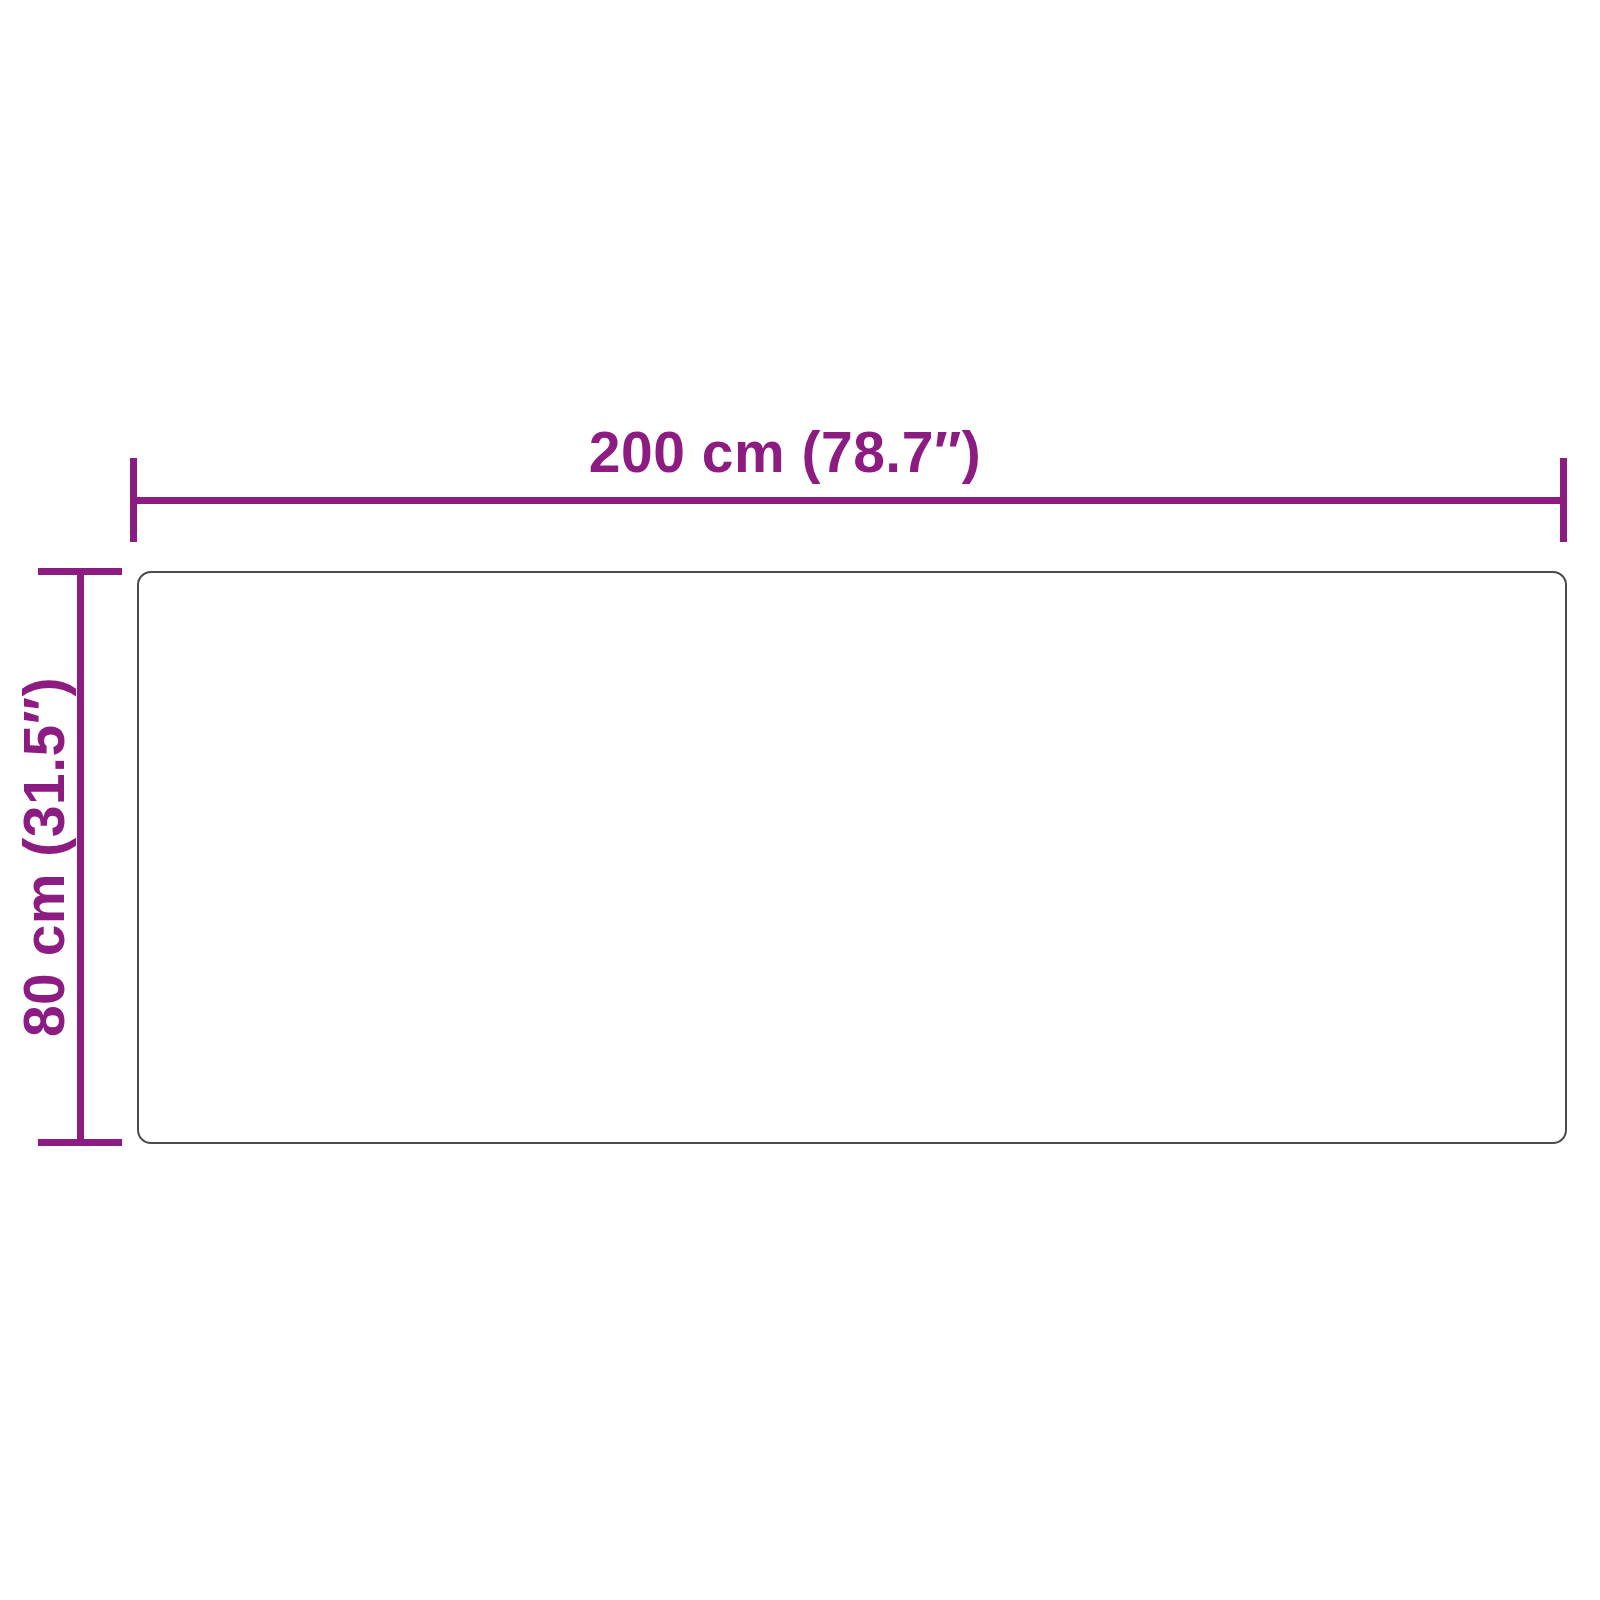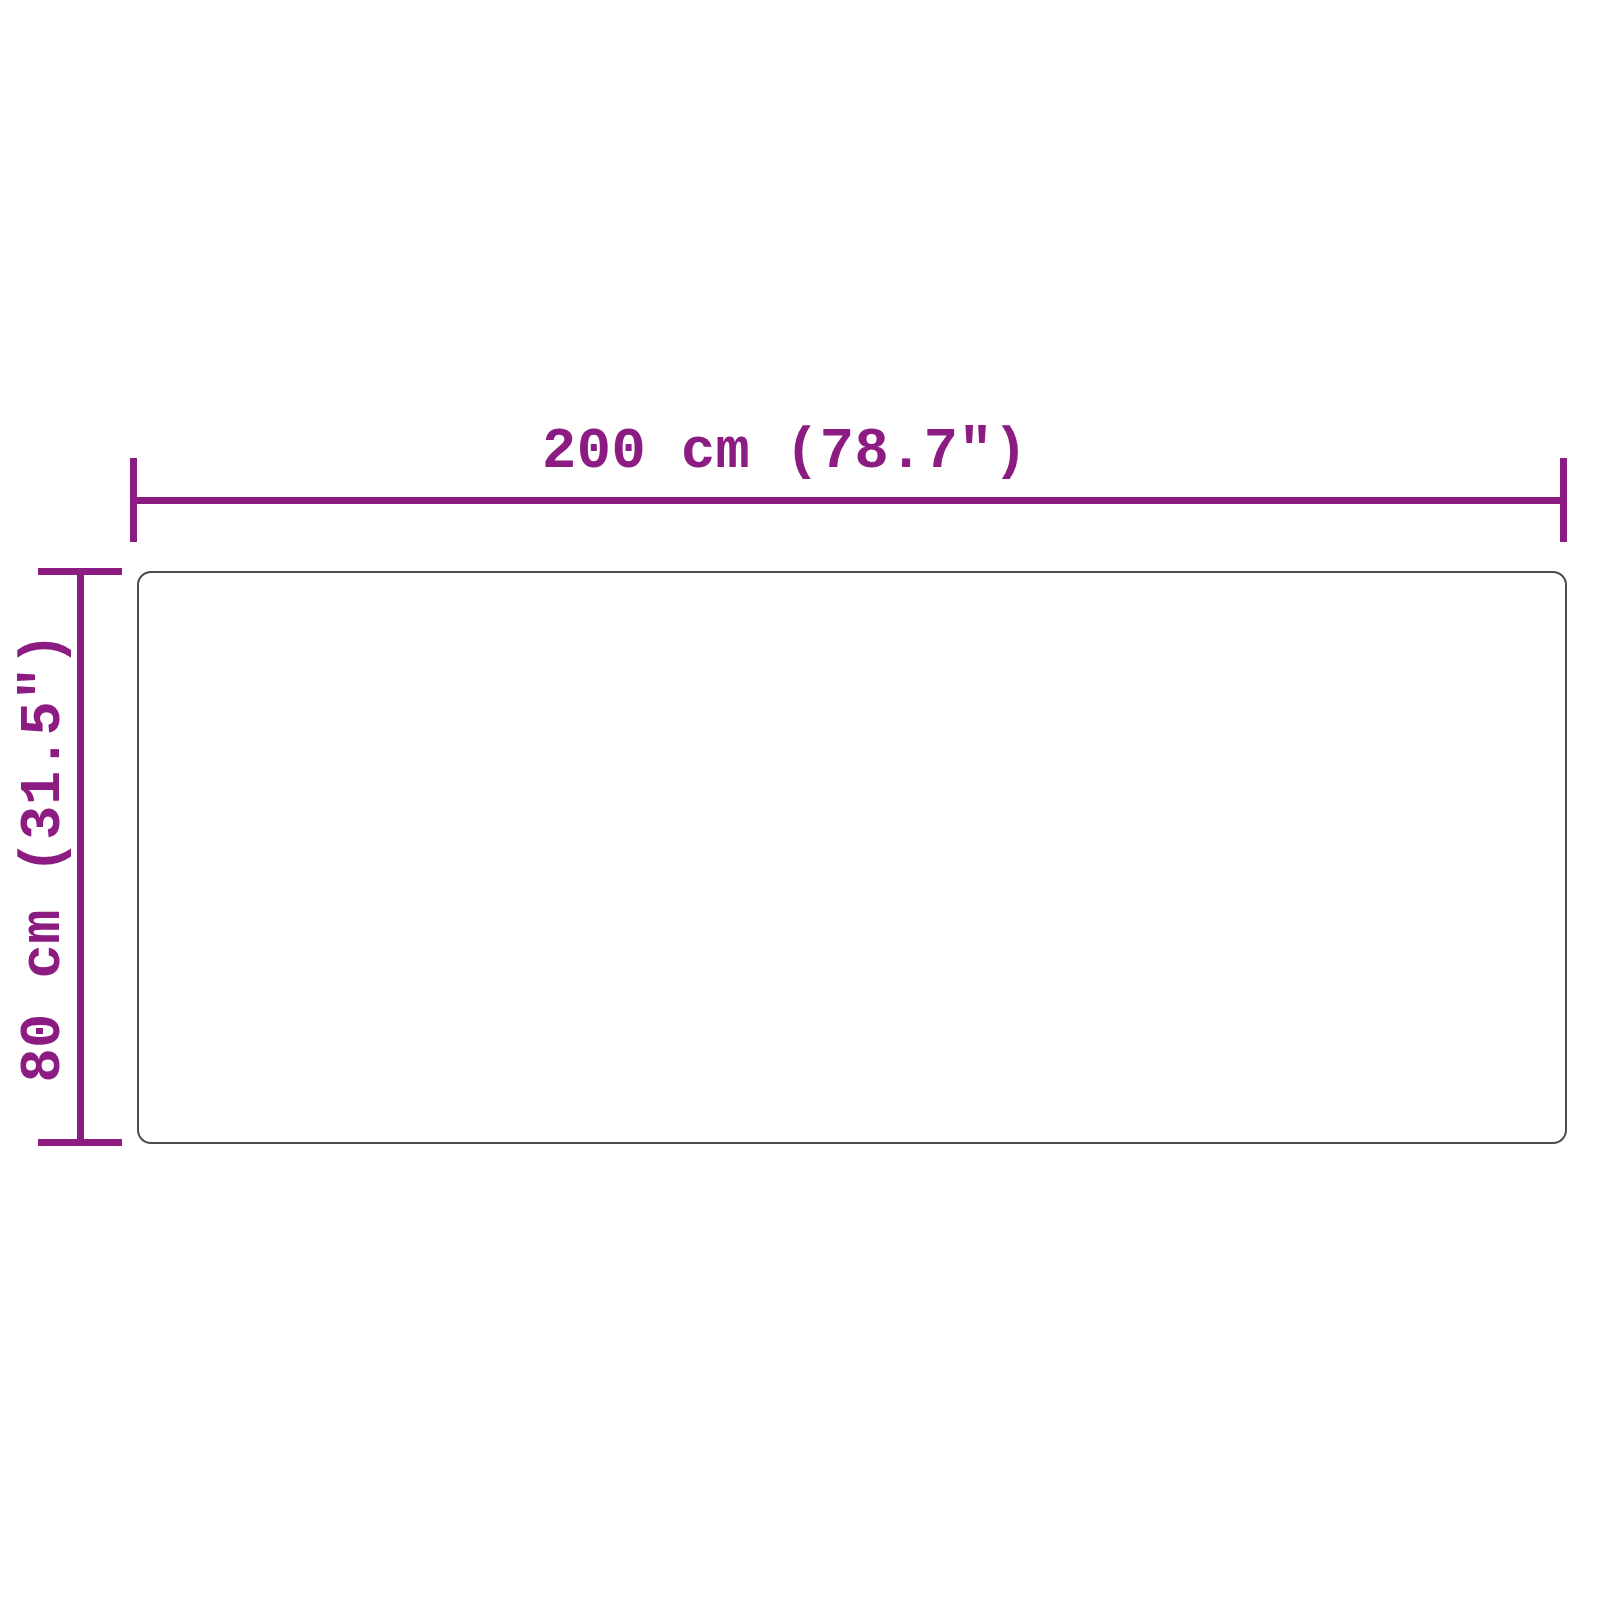--- a/index.html
+++ b/index.html
@@ -9,21 +9,21 @@
   }
   * { margin: 0; padding: 0; box-sizing: border-box; }
   html, body {
     background: var(--background-color);
   }
   .canvas {
     position: relative;
     width: 1584px;
     height: 1600px;
     background: var(--background-color);
-    font-family: Liberation Mono, monospace;
+    font-family: Liberation Sans, sans-serif;
     overflow: hidden;
   }
   .dim-label {
     position: absolute;
     color: var(--dimension-color);
     font-size: 57px;
     font-weight: 700;
     white-space: nowrap;
     line-height: 1;
     letter-spacing: 0.5px;

